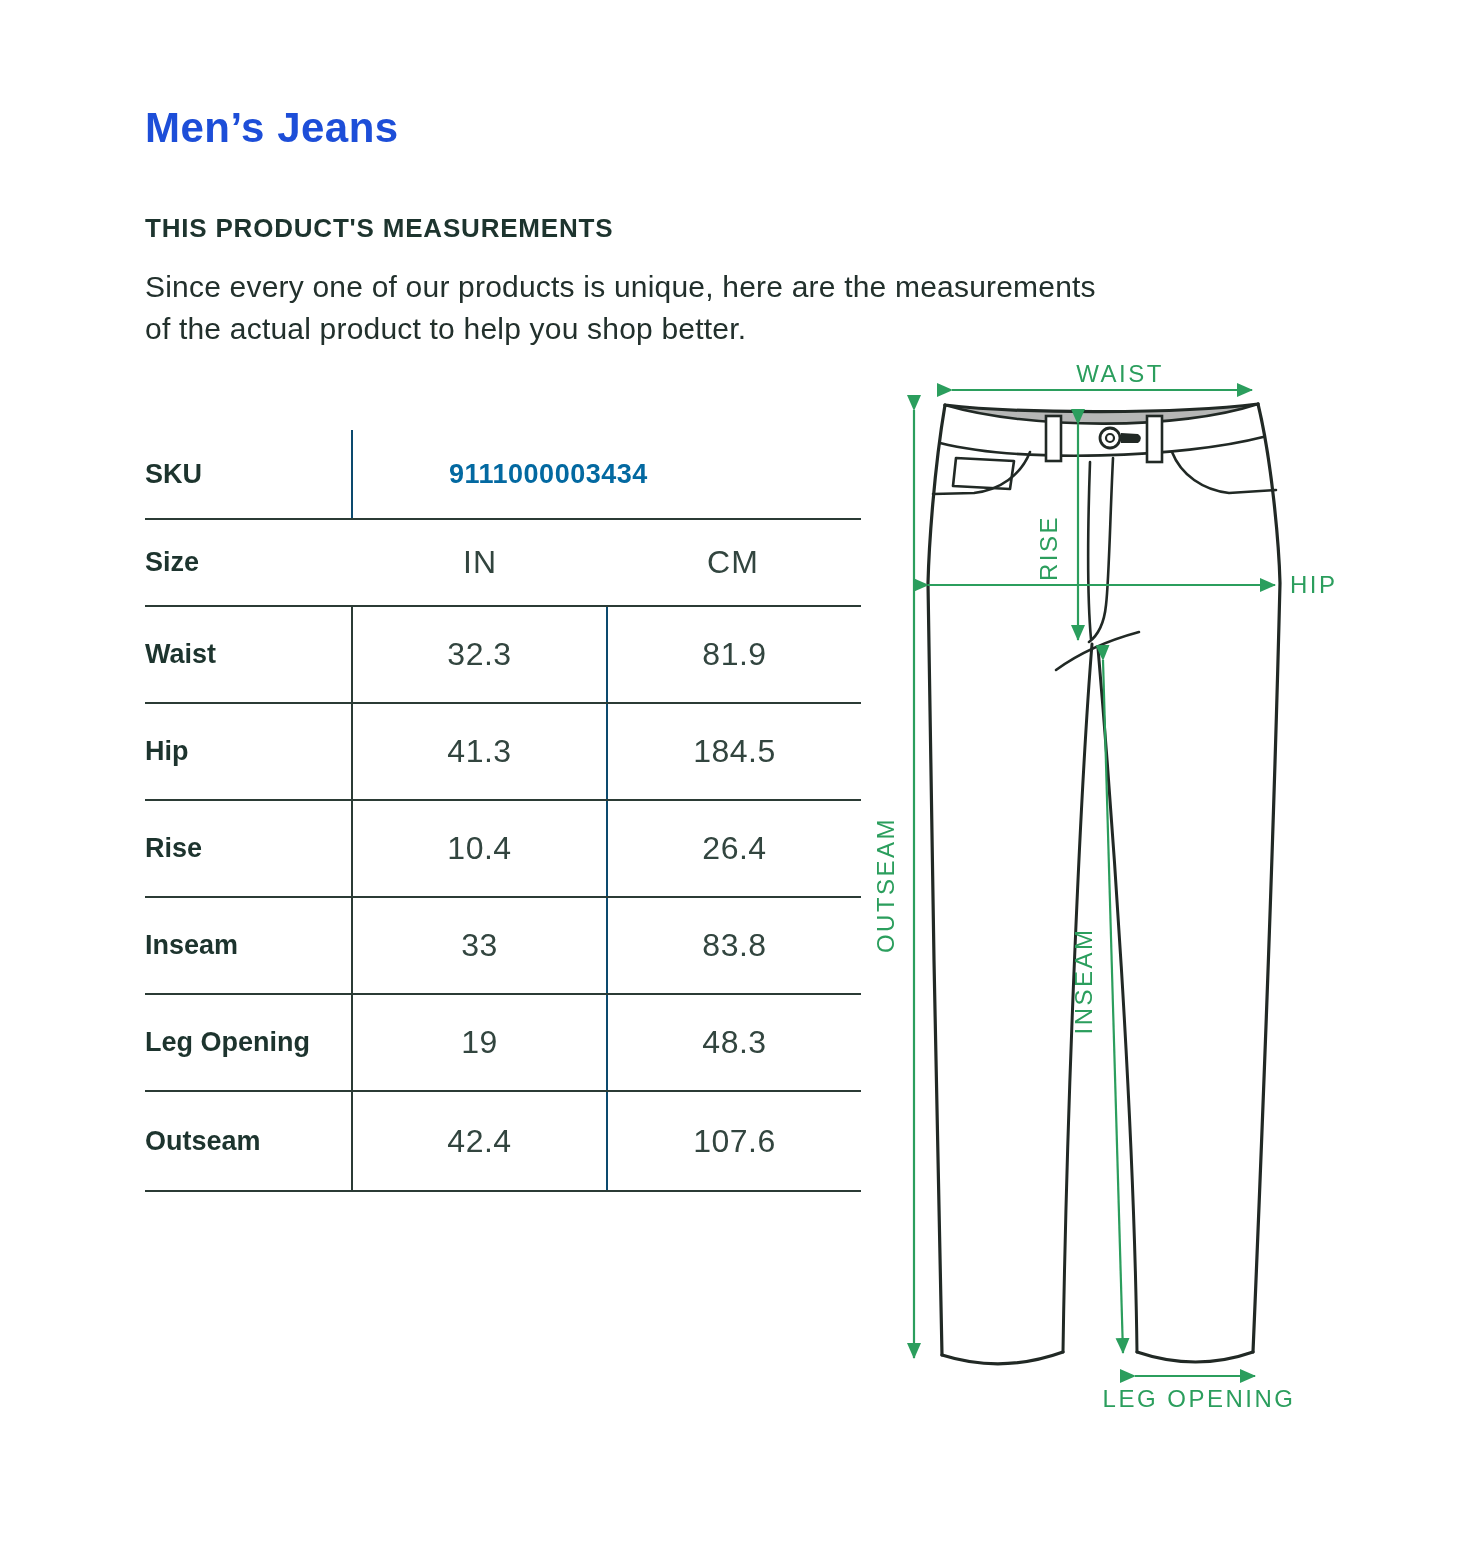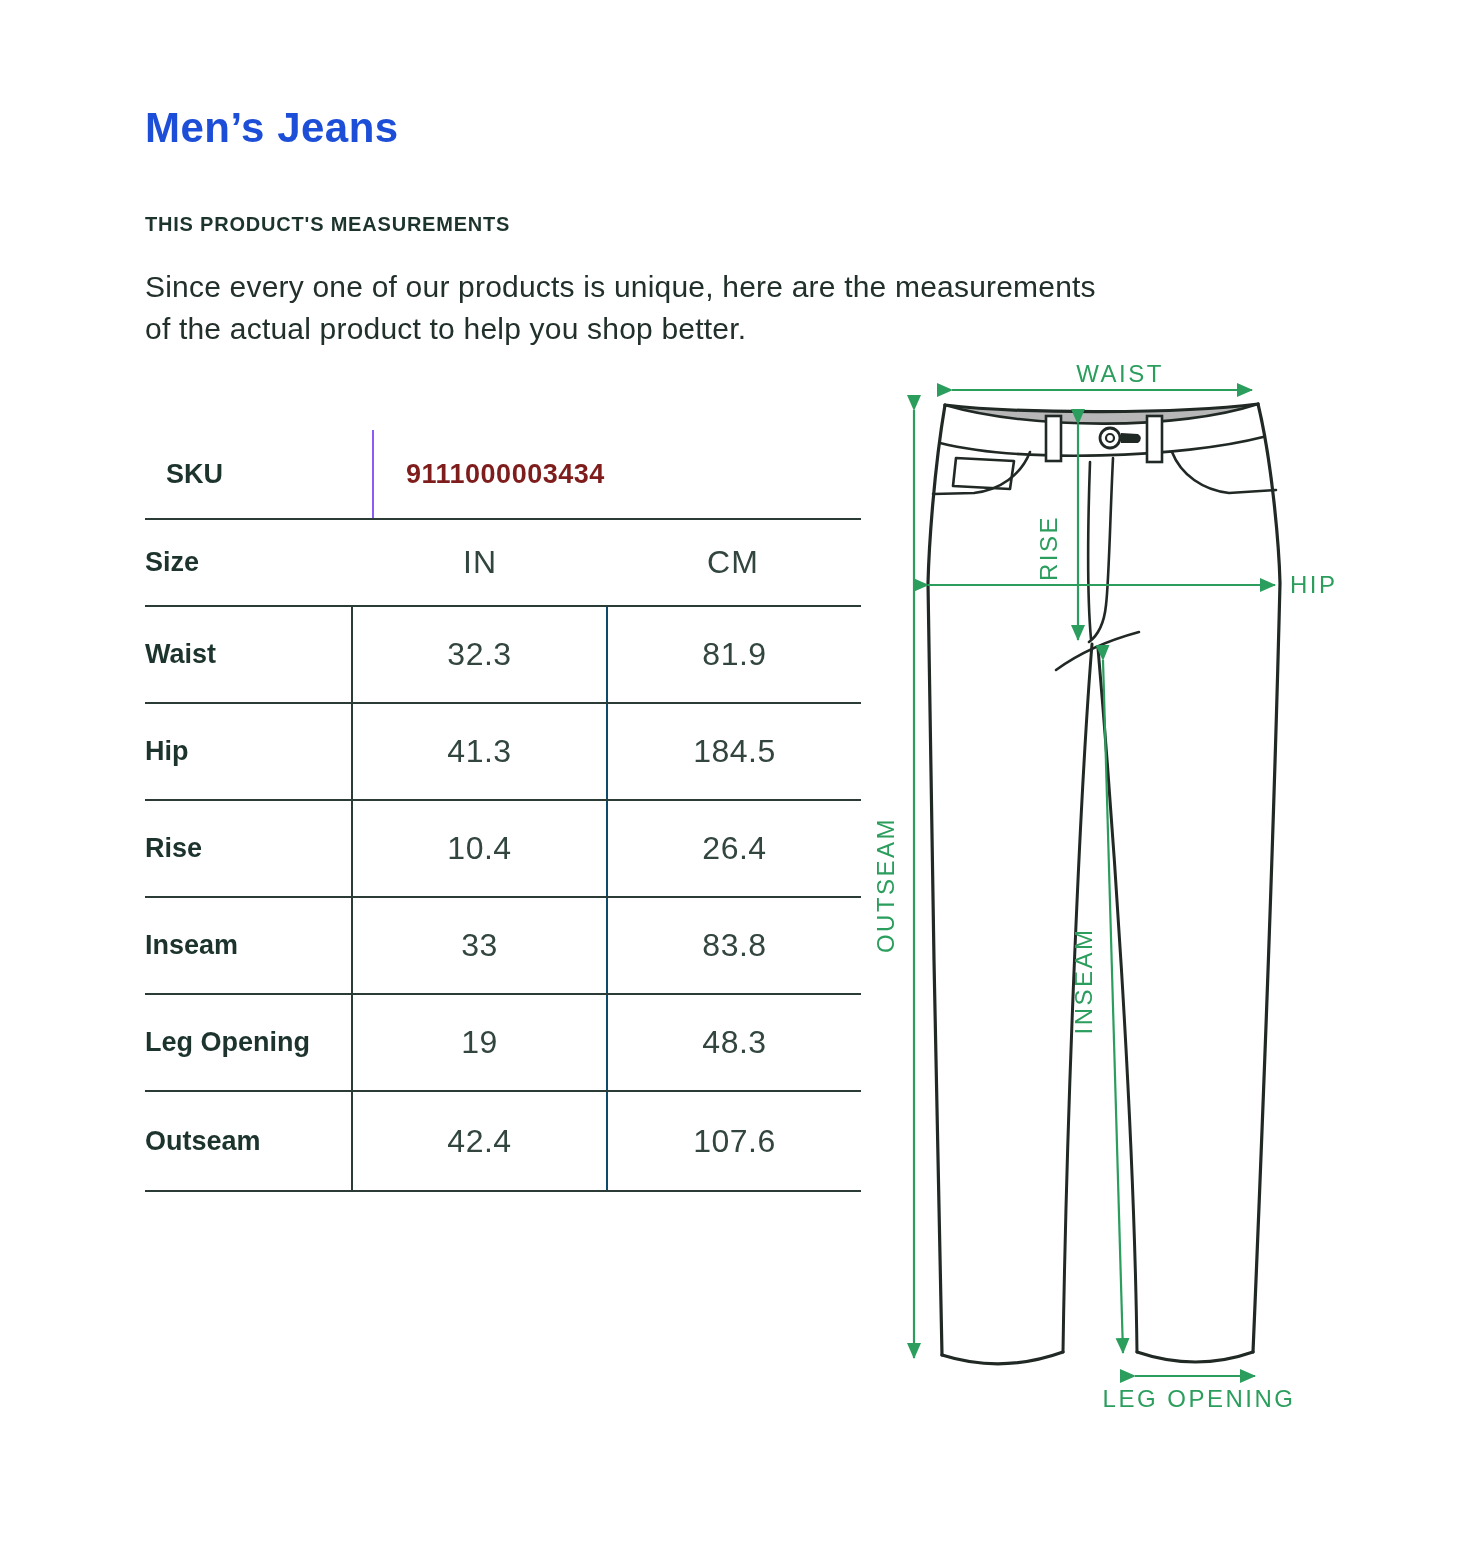--- a/index.html
+++ b/index.html
@@ -6,36 +6,36 @@
   .page{
     position:relative;width:1459px;height:1555px;background:#ffffff;overflow:hidden;
     font-family:"Liberation Sans","DejaVu Sans",sans-serif;color:#1d342e;
   }
   .page-title{
     position:absolute;left:145px;top:104px;margin:0;
     font-size:42px;font-weight:700;letter-spacing:.5px;color:#1d4ed8;
   }
   .section-heading{
     position:absolute;left:145px;top:213px;margin:0;
-    font-size:20px;font-weight:700;letter-spacing:.8px;color:#1d342e;
+    font-size:26px;font-weight:700;letter-spacing:.8px;color:#1d342e;
   }
   .section-desc{
     position:absolute;left:145px;top:266px;margin:0;width:1180px;
     font-size:30px;font-weight:400;line-height:42px;color:#22302c;letter-spacing:.2px;
   }
   
   .mtable{position:absolute;left:145px;top:430px;width:716px;}
   .trow{display:flex;box-sizing:border-box;border-bottom:2px solid #2b3b35;}
   .trow .cell{display:flex;align-items:center;box-sizing:border-box;}
   .cell.lab{width:208px;font-size:27px;font-weight:700;color:#1d342e;}
   .cell.val{flex:1;justify-content:center;font-size:32px;font-weight:300;color:#32453f;letter-spacing:.5px;}
   .sku-row{height:90px;}
-  .sku-row .lab{border-right:2px solid #8b5cf6;margin-left:21px;}
-  .sku-row .sku-val{flex:1;display:flex;align-items:center;padding-left:32px;
-    font-size:27px;font-weight:700;color:#7f1d1d;letter-spacing:.5px;}
+  .sku-row .lab{border-right:2px solid #0c4a6e;}
+  .sku-row .sku-val{flex:1;display:flex;align-items:center;padding-left:96px;
+    font-size:27px;font-weight:700;color:#0369a1;letter-spacing:.5px;}
   .size-row{height:87px;}
   .size-row .unit{width:254px;justify-content:center;font-size:32px;font-weight:400;color:#32453f;letter-spacing:1px;}
   .size-row .unit:last-child{width:252px;}
   .data-row{height:97px;}
   .data-row:last-child{height:100px;}
   .data-row .lab{border-right:2px solid #2b3b35;}
   .data-row .in{width:254px;border-right:2px solid #0c4a6e;}
   .data-row .cm{width:252px;}
   
   .jeans-svg{position:absolute;left:870px;top:350px;}

